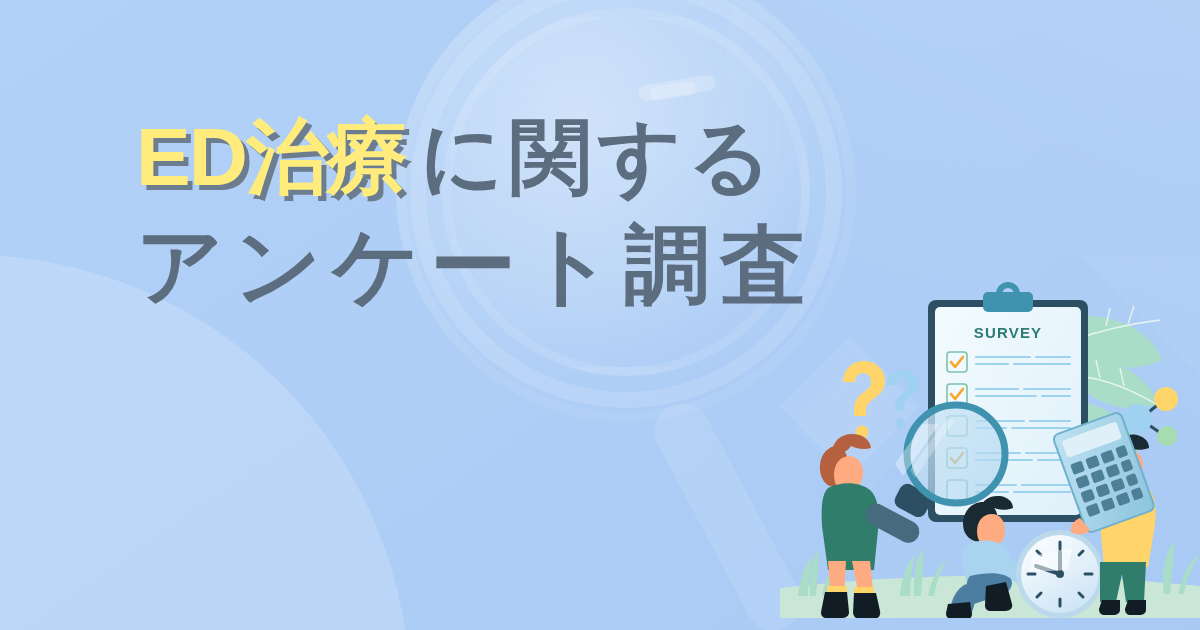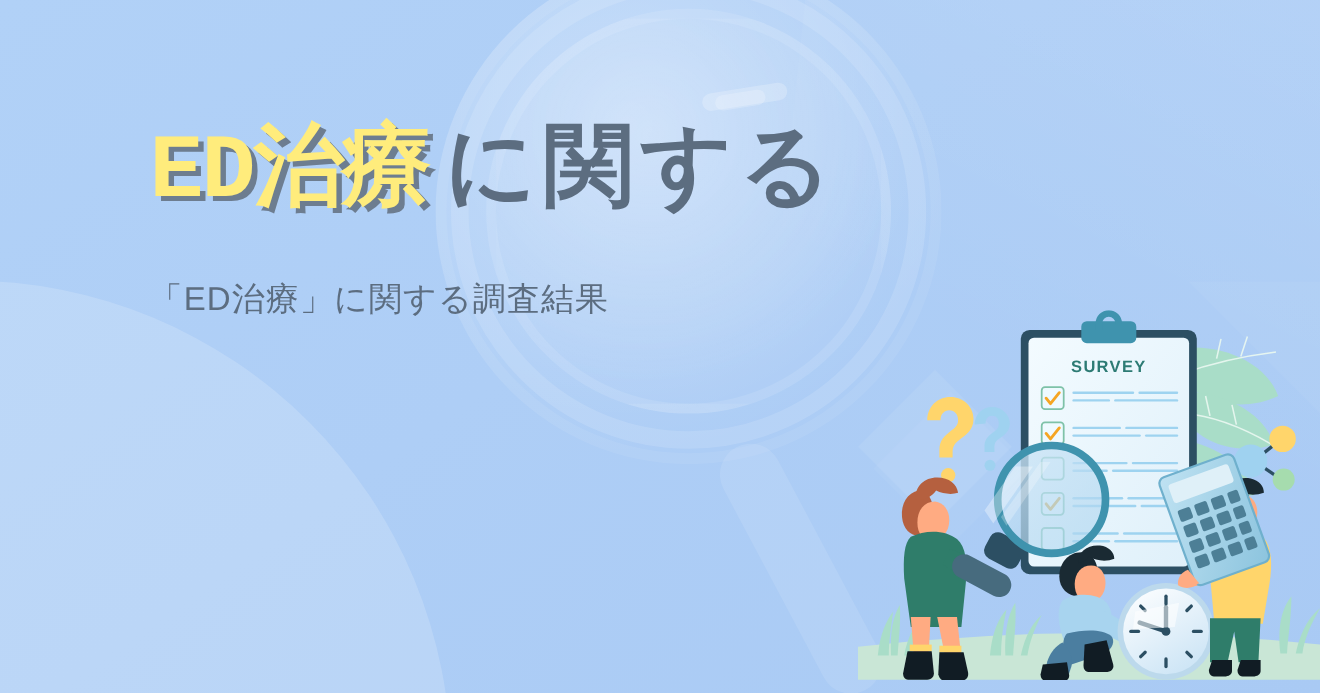--- a/index.html
+++ b/index.html
@@ -50,21 +50,21 @@
   .bg-right-wash{
     position:absolute;right:-60px;top:-60px;width:560px;height:760px;
     background:linear-gradient(200deg,rgba(255,255,255,0.10) 0%,rgba(255,255,255,0.0) 55%);
     transform:rotate(6deg);
   }
 
   
   .copy{position:absolute;left:136px;top:116px;width:740px;}
   .title-line{
     font-weight:bold;color:#5c6d80;line-height:1.0;white-space:nowrap;
-    font-family:Liberation Mono, monospace;
+    font-family:Liberation Sans, sans-serif;
   }
   .t1{font-size:82px;letter-spacing:-1px;}
   .t2{font-size:86px;letter-spacing:10px;margin-top:24px;}
   .hl{
     color:#ffec7c;
     text-shadow:5px 5px 0 #6d7d90;
     letter-spacing:-2px;
     margin-right:14px;
   }
   .rest{letter-spacing:6px;}
@@ -87,21 +87,21 @@
   <div class="bg-lens-ring"></div>
   <div class="bg-lens-ring2"></div>
   <div class="bg-lens-gloss1"></div>
   <div class="bg-lens-gloss2"></div>
   <div class="bg-lens-handle"></div>
 
   <div class="copy">
     <div class="title-line t1">
       <span class="hl">ED治療</span><span class="rest">に関する</span>
     </div>
-    <div class="subtitle">「ED治療」に関する調査結果</div>
+    <div class="title-line t2">アンケート調査</div>
   </div>
 
   <div class="illus">
     <svg width="420" height="362" viewBox="0 0 420 362" xmlns="http://www.w3.org/2000/svg">
 
       <defs>
         <linearGradient id="paperG" x1="0" y1="0" x2="1" y2="1">
           <stop offset="0" stop-color="#f3fbff"></stop>
           <stop offset="1" stop-color="#dff0fa"></stop>
         </linearGradient>

